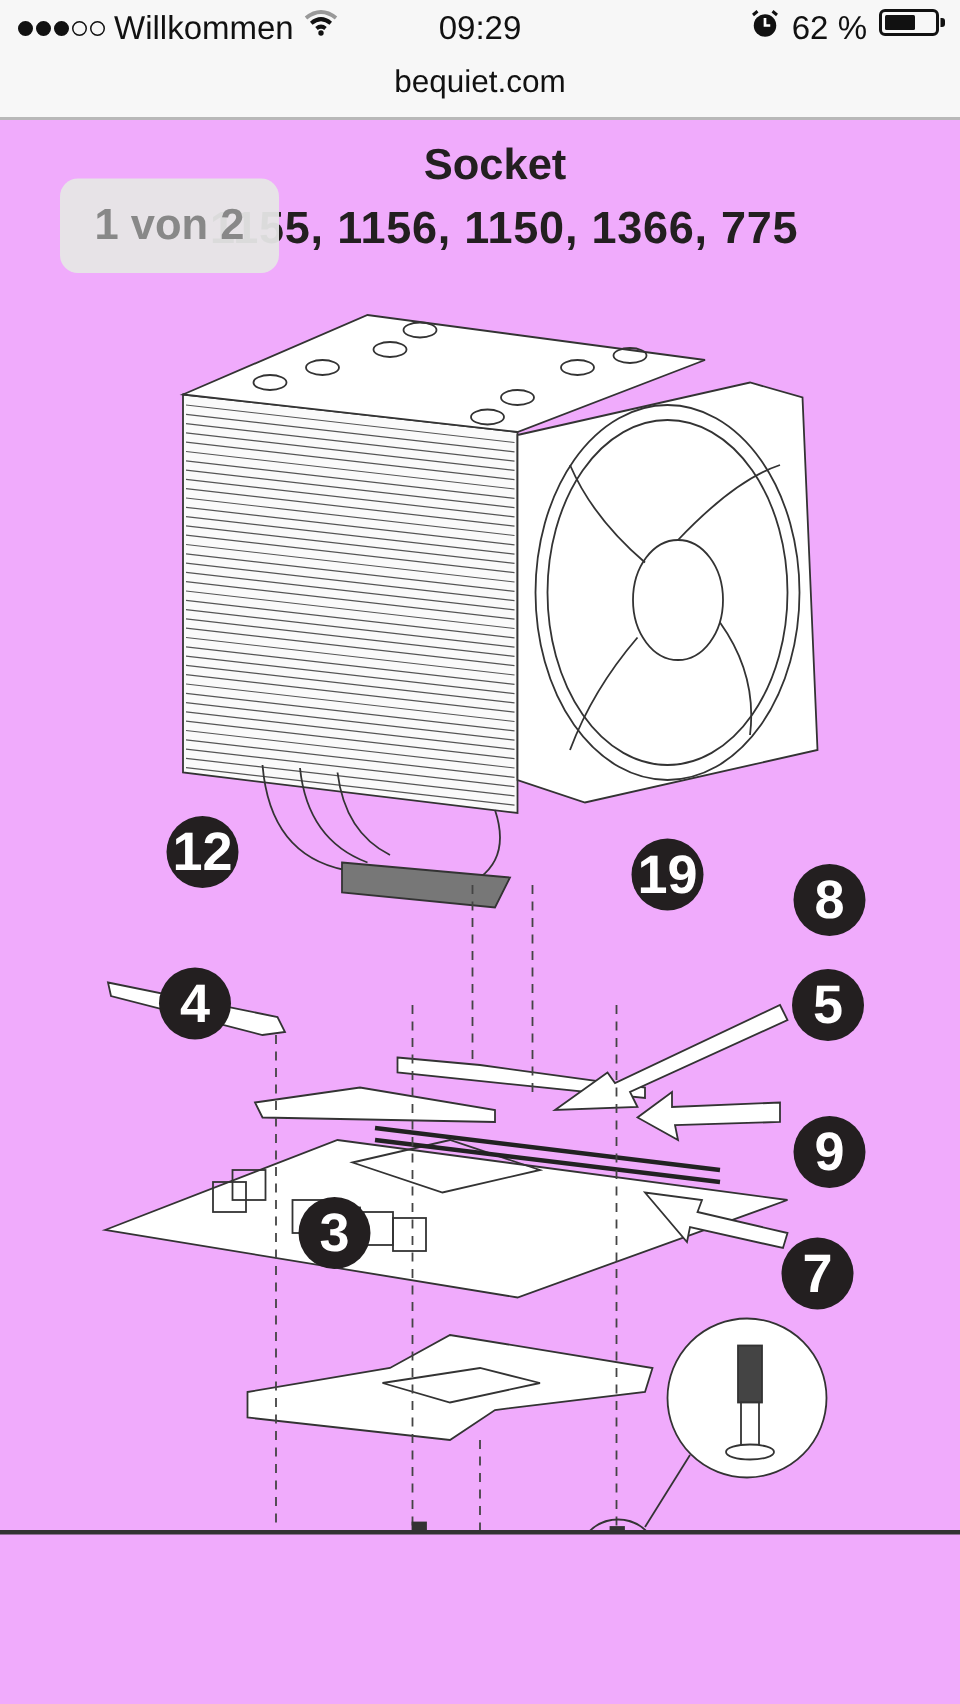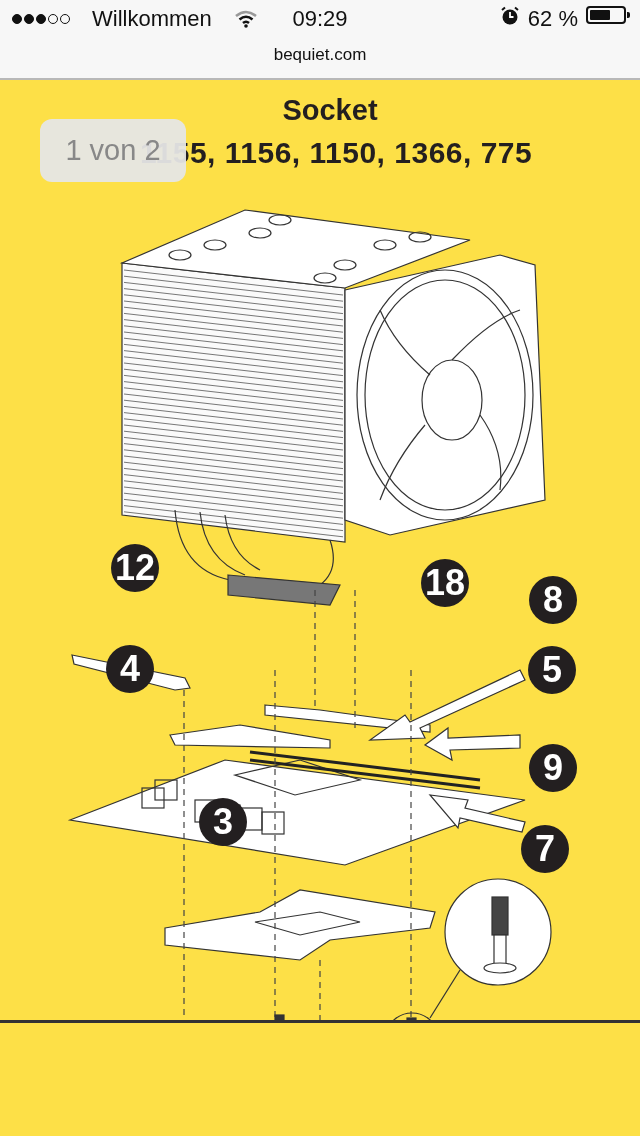--- a/index.html
+++ b/index.html
@@ -1,34 +1,34 @@
 <!DOCTYPE html>
 <html><head>
 <meta charset="utf-8">
 <style>
   html, body { margin:0; padding:0; }
   body { width:640px; height:1136px; overflow:hidden; background:#ffffff; position:relative;
          font-family:"Liberation Sans", sans-serif; color:#111; }
   .statusbar { position:absolute; left:0; top:0; width:640px; height:40px; background:#f7f7f7; }
-  .sb-left { position:absolute; left:12px; top:6px; font-size:22px; display:flex; align-items:center; gap:22px; }
+  .sb-left { position:absolute; left:12px; top:6px; font-size:22px; display:flex; gap:6px; }
   .signal { display:flex; gap:2px; align-items:center; }
   .dot { width:10px; height:10px; border-radius:50%; border:1.5px solid #111; box-sizing:border-box; }
   .dot.on { background:#111; }
   .sb-time { position:absolute; left:0; width:640px; text-align:center; top:6px; font-size:22px; font-weight:normal; }
   .sb-right { position:absolute; right:14px; top:6px; display:flex; align-items:flex-start; gap:8px; font-size:22px; }
   .battery { width:40px; height:18px; border:2px solid #111; border-radius:4px; box-sizing:border-box; position:relative; }
   .battery .fill { position:absolute; left:2px; top:2px; bottom:2px; background:#111; border-radius:1px; }
   .battery::after { content:""; position:absolute; right:-6px; top:4px; width:3px; height:6px; background:#111; border-radius:0 2px 2px 0; }
   .urlbar { position:absolute; left:0; top:40px; width:640px; height:38px; background:#f7f7f7; border-bottom:2px solid #b8b8b8; }
-  .url { text-align:center; font-size:17px; line-height:30px; color:#111; }
-  .content { position:absolute; left:0; top:80px; width:640px; height:1056px; background:#fde047; }
+  .url { text-align:center; font-size:21px; line-height:30px; color:#111; }
+  .content { position:absolute; left:0; top:80px; width:640px; height:1056px; background:#f0abfc; }
   .title1 { position:absolute; left:0; width:660px; top:14px; text-align:center; font-size:29px; font-weight:bold; color:#231f20; }
   .title2 { position:absolute; left:140px; top:56px; font-size:30px; font-weight:bold; color:#231f20; letter-spacing:0.5px; white-space:nowrap; }
   .pagebadge { position:absolute; left:40px; top:39px; width:146px; height:63px; border-radius:12px;
-               background:rgba(230,230,230,0.95); color:#888; font-size:29px; font-weight:normal;
+               background:rgba(230,230,230,0.95); color:#888; font-size:29px; font-weight:bold;
                display:flex; align-items:center; justify-content:center; }
   .diagram { position:absolute; left:0; top:120px; width:640px; height:820px; }
   .callout { position:absolute; width:48px; height:48px; border-radius:50%; background:#231f20; color:#fff;
              font-weight:bold; font-size:36px; display:flex; align-items:center; justify-content:center;margin-top:12px; }
   .rule { position:absolute; left:0; top:940px; width:640px; height:3px; background:#333; }
 </style>
 </head>
 <body>
 
 <div class="statusbar">
@@ -192,21 +192,21 @@
       <circle cx="498" cy="732" rx="0" r="53" fill="#fff"></circle>
       <circle cx="412" cy="840" r="27"></circle>
       <line x1="430" y1="818" x2="460" y2="770"></line>
       <rect x="492" y="697" width="16" height="38" fill="#444"></rect>
       <rect x="494" y="735" width="12" height="30" fill="#fff"></rect>
       <ellipse cx="500" cy="768" rx="16" ry="5" fill="#fff"></ellipse>
     </g>
   </svg>
 
   <div class="callout" style="left:111px;top:452px;">12</div>
-  <div class="callout" style="left:421px;top:467px;">18</div>
+  <div class="callout" style="left:421px;top:467px;">19</div>
   <div class="callout" style="left:529px;top:484px;">8</div>
   <div class="callout" style="left:106px;top:553px;">4</div>
   <div class="callout" style="left:528px;top:554px;">5</div>
   <div class="callout" style="left:529px;top:652px;">9</div>
   <div class="callout" style="left:199px;top:706px;">3</div>
   <div class="callout" style="left:521px;top:733px;">7</div>
 
   <div class="rule"></div>
 
 </div>

